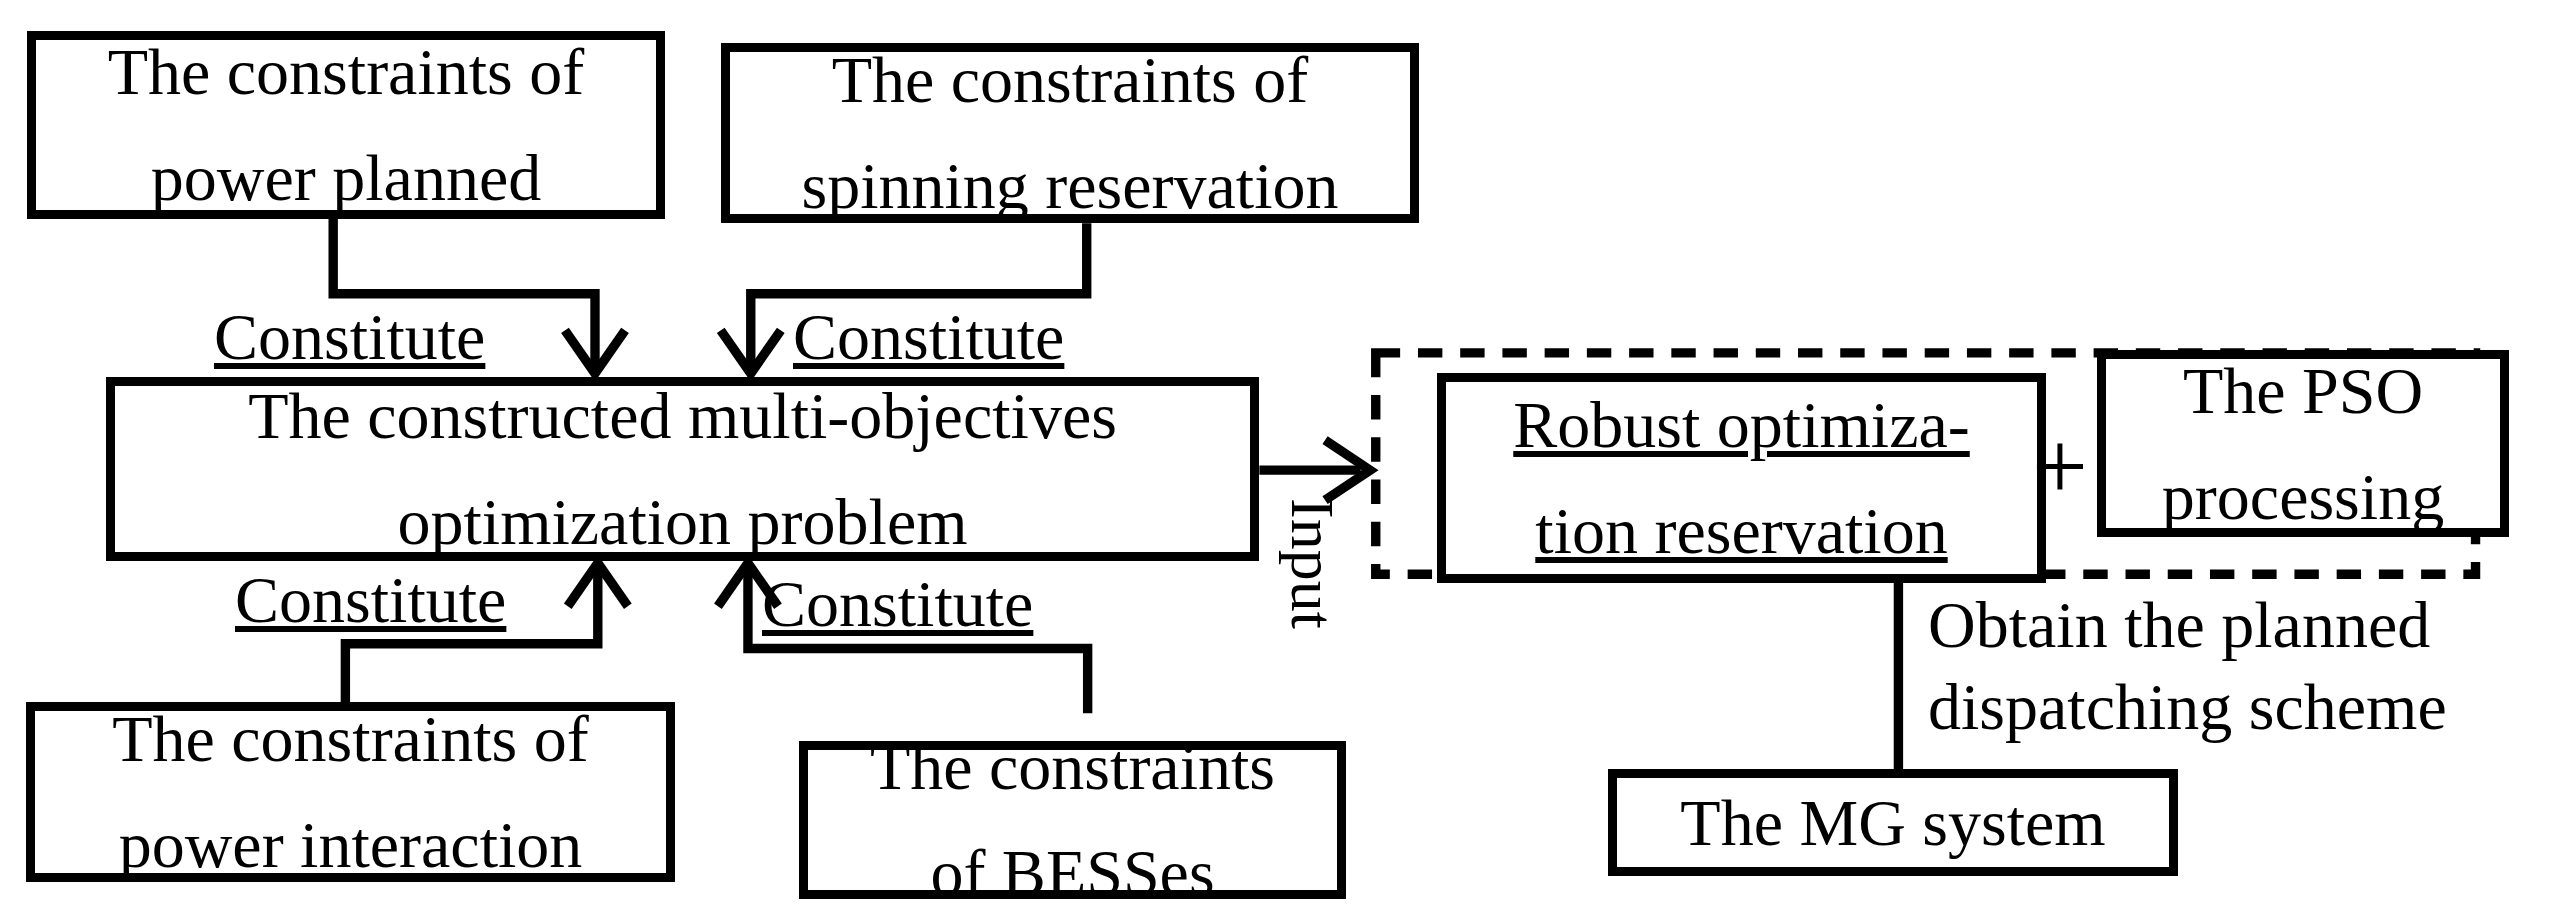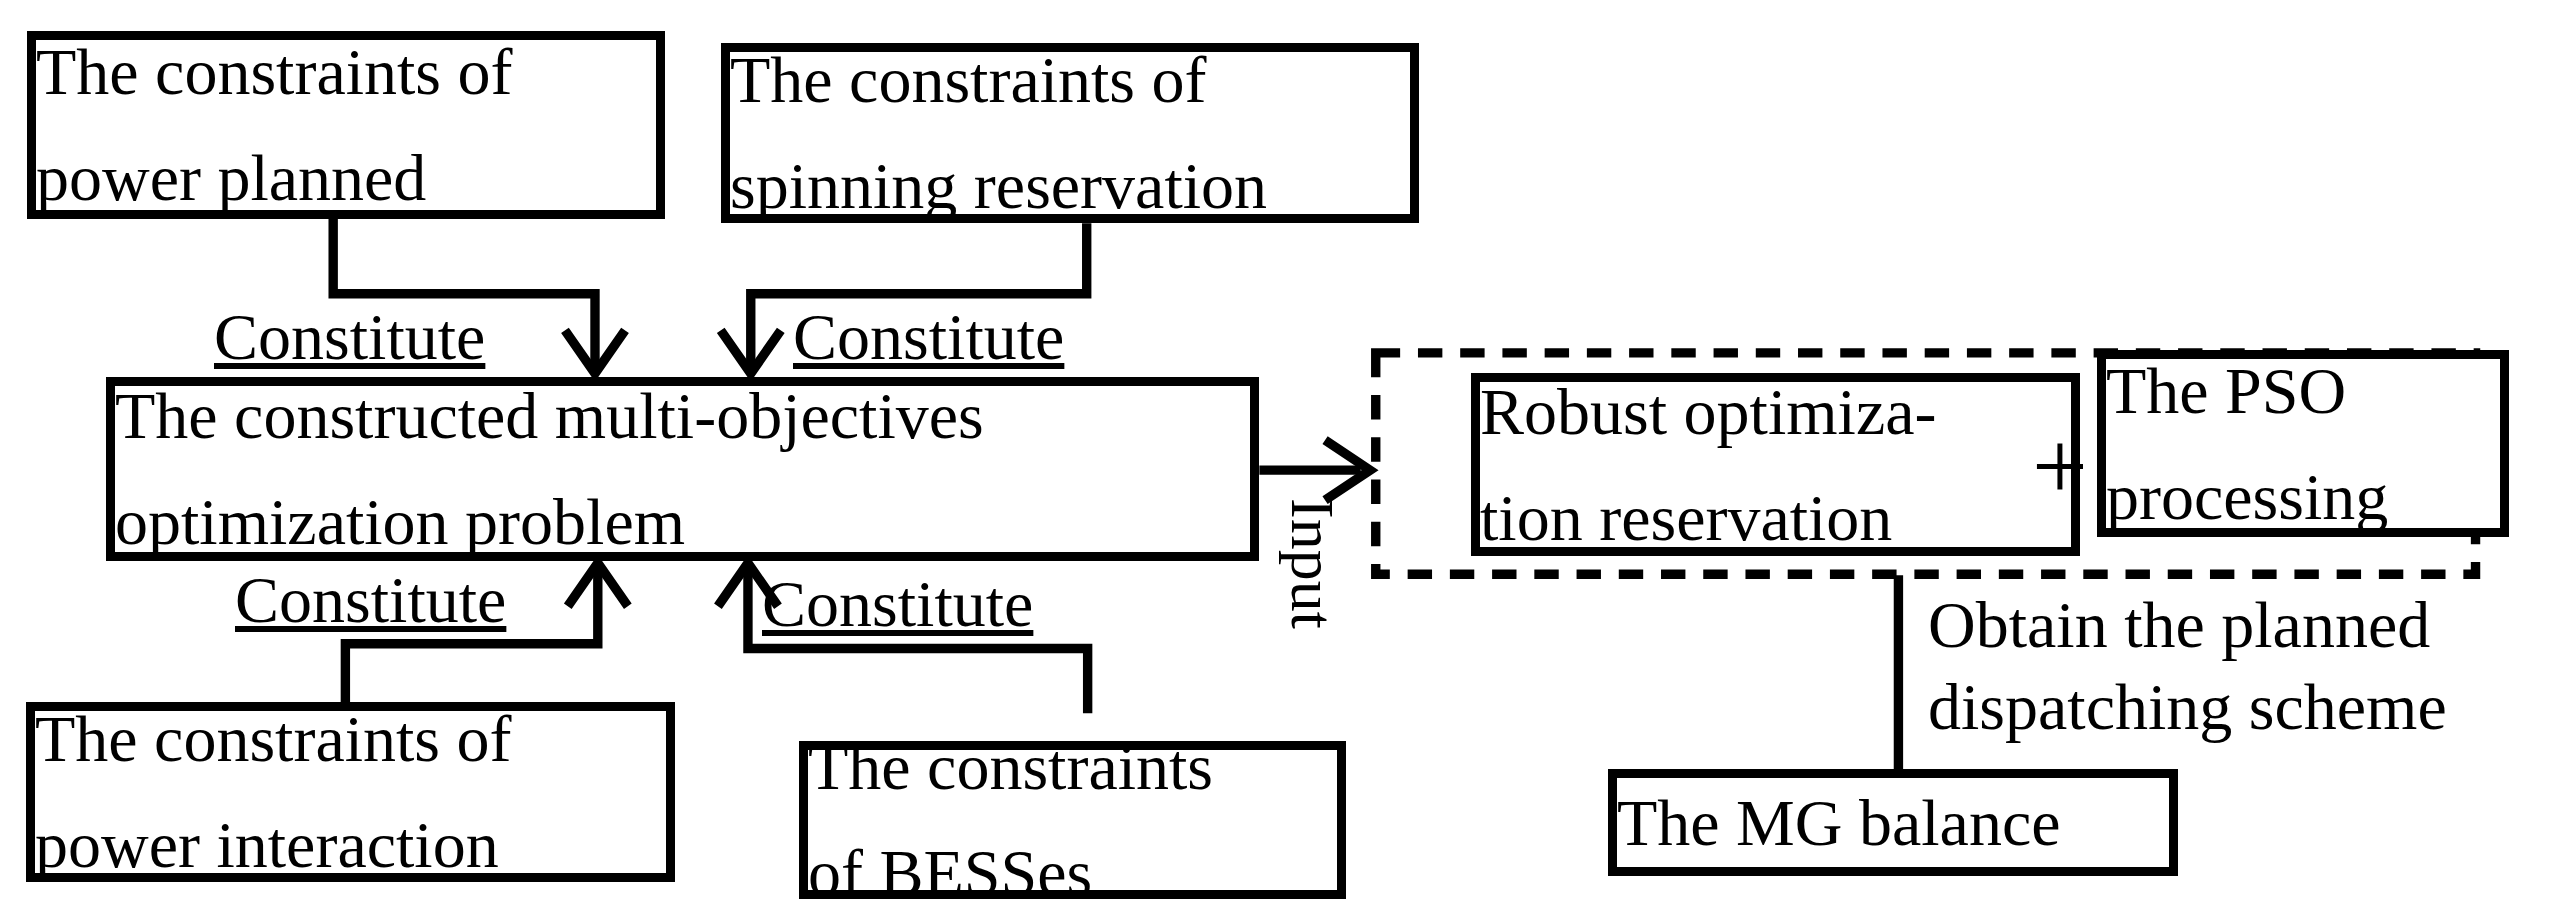--- a/index.html
+++ b/index.html
@@ -23,21 +23,21 @@
     width: 2576px;
     height: 914px;
   }
   .node {
     position: absolute;
     box-sizing: border-box;
     border: 9.4px solid #000000;
     background: #ffffff;
     display: flex;
     flex-direction: column;
-    align-items: flex-start;
+    align-items: center;
     justify-content: center;
     text-align: center;
     font-size: 66px;
     line-height: 82px;
     white-space: nowrap;
     gap: 24px;
   }
   .flow-label {
     position: absolute;
     font-size: 66px;
@@ -75,21 +75,21 @@
     font-size: 62px;
     transform: rotate(90deg);
     white-space: nowrap;
   }
   
   #box-power-balance       { left: 27px;   top: 31px;  width: 638px;  height: 188px; }
   #box-spinning-reservation{ left: 721px;  top: 43px;  width: 698px;  height: 180px; }
   #box-multi-objective     { left: 106px;  top: 377px; width: 1153px; height: 184px; }
   #box-power-interaction   { left: 26px;   top: 702px; width: 649px;  height: 180px; }
   #box-besses              { left: 799px;  top: 713px; width: 547px;  height: 158px; margin-top: 28px; }
-  #box-robust              { left: 1471px; top: 373px; width: 609px;  height: 183px; }
+  #box-robust              { left: 1437px; top: 373px; width: 609px;  height: 210px; text-decoration: underline; }
   #box-pso                 { left: 2097px; top: 350px; width: 412px;  height: 187px; }
   #box-mg                  { left: 1608px; top: 769px; width: 570px;  height: 107px; }
 
   #label-constitute-1 { left: 214px; top: 302px; }
   #label-constitute-2 { left: 793px; top: 302px; }
   #label-constitute-3 { left: 235px; top: 565px; }
   #label-constitute-4 { left: 762px; top: 569px; }
   #label-obtain       { left: 1916px; top: 584px; margin-left: 12px; }
 </style>
 </head>
@@ -160,21 +160,21 @@
     <div>Robust optimiza-</div>
     <div>tion reservation</div>
   </div>
 
   <div class="node" id="box-pso">
     <div>The PSO</div>
     <div>processing</div>
   </div>
 
   <div class="node" id="box-mg">
-    <div>The MG balance</div>
+    <div>The MG system</div>
   </div>
 
   <div class="flow-label" id="label-constitute-1">Constitute</div>
 
   <div class="flow-label" id="label-constitute-2">Constitute</div>
 
   <div class="flow-label" id="label-constitute-3">Constitute</div>
 
   <div class="flow-label" id="label-constitute-4">Constitute</div>
 

